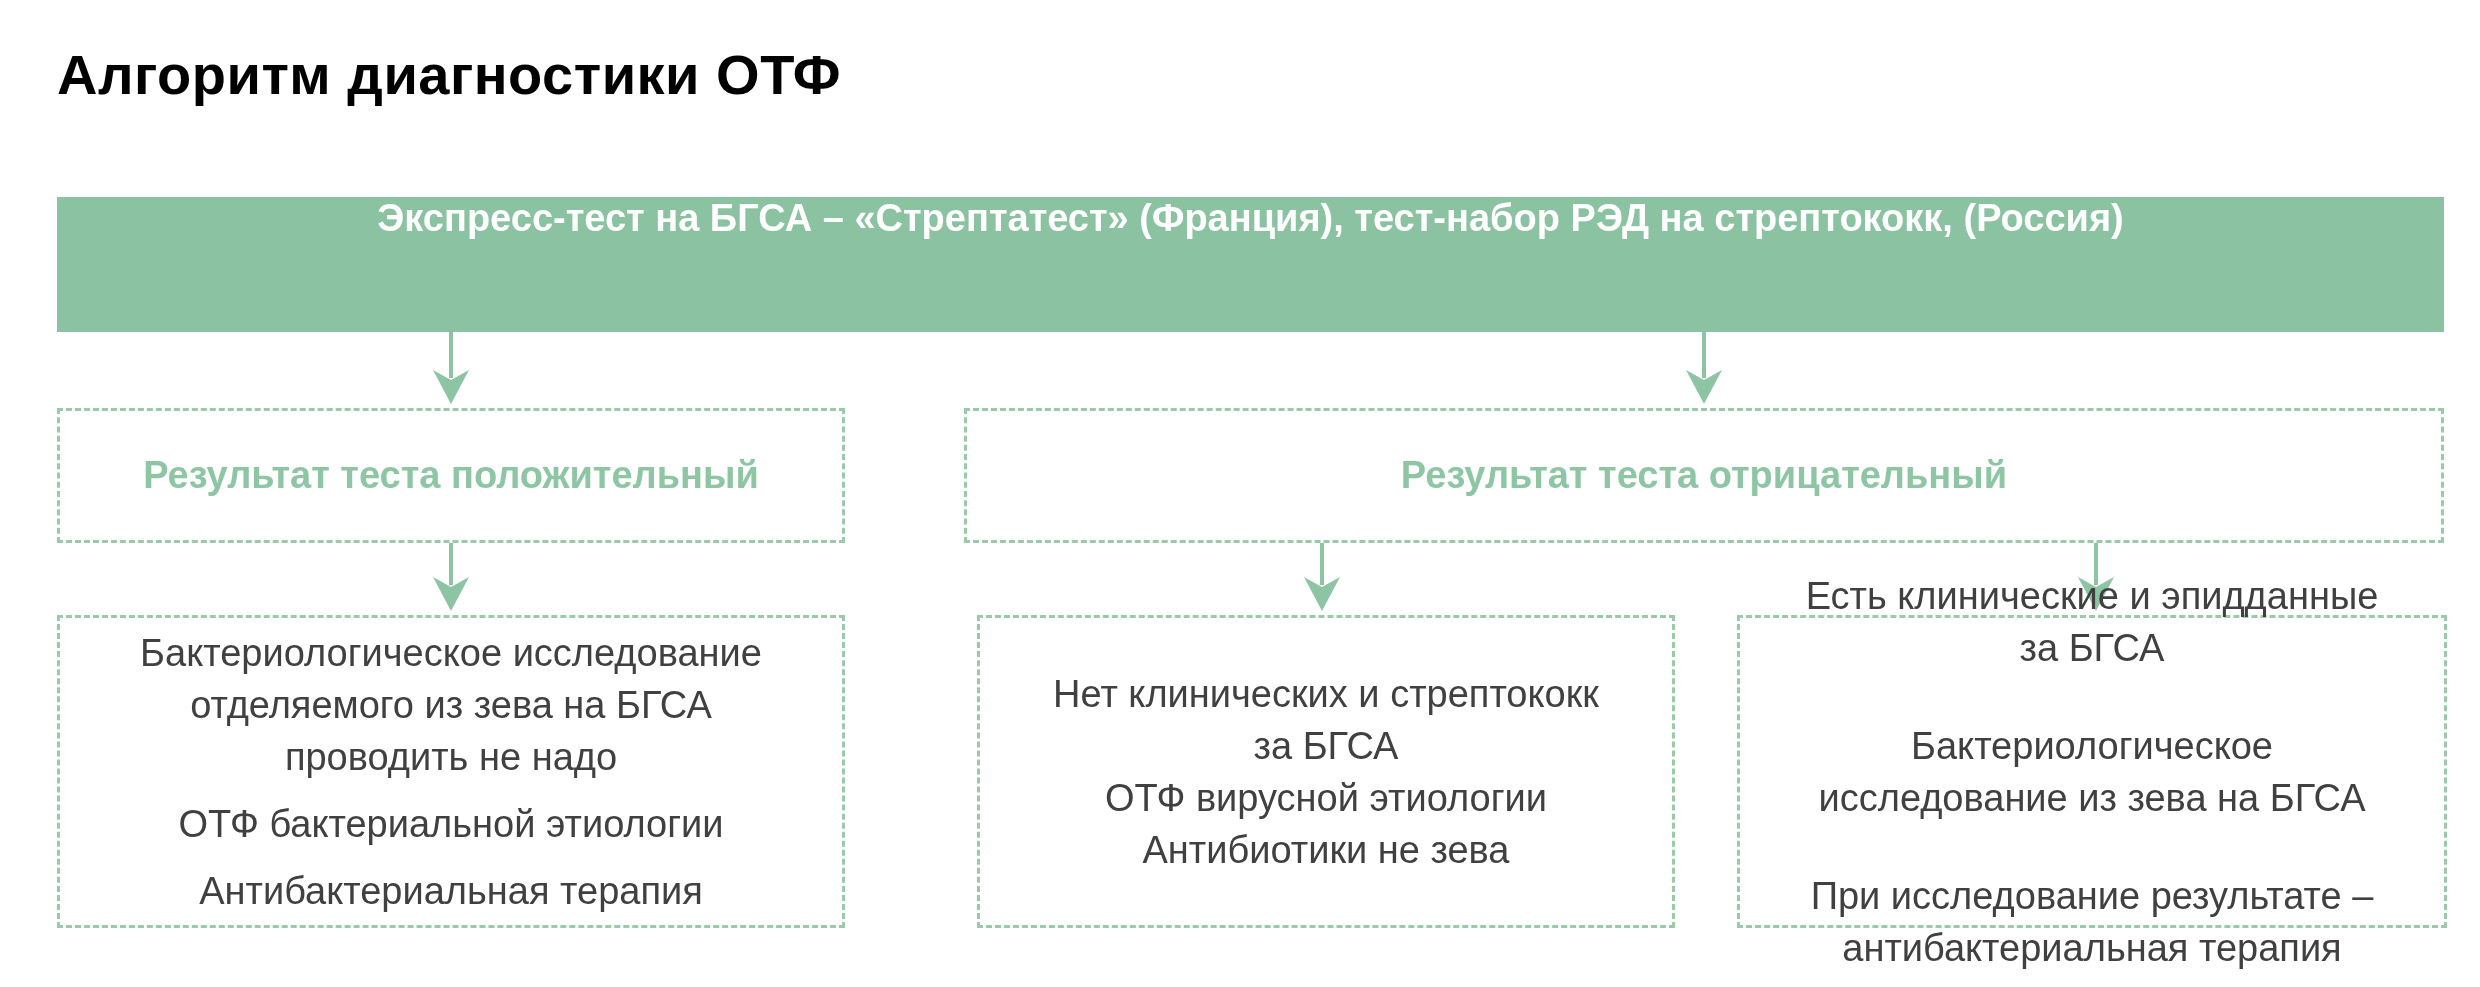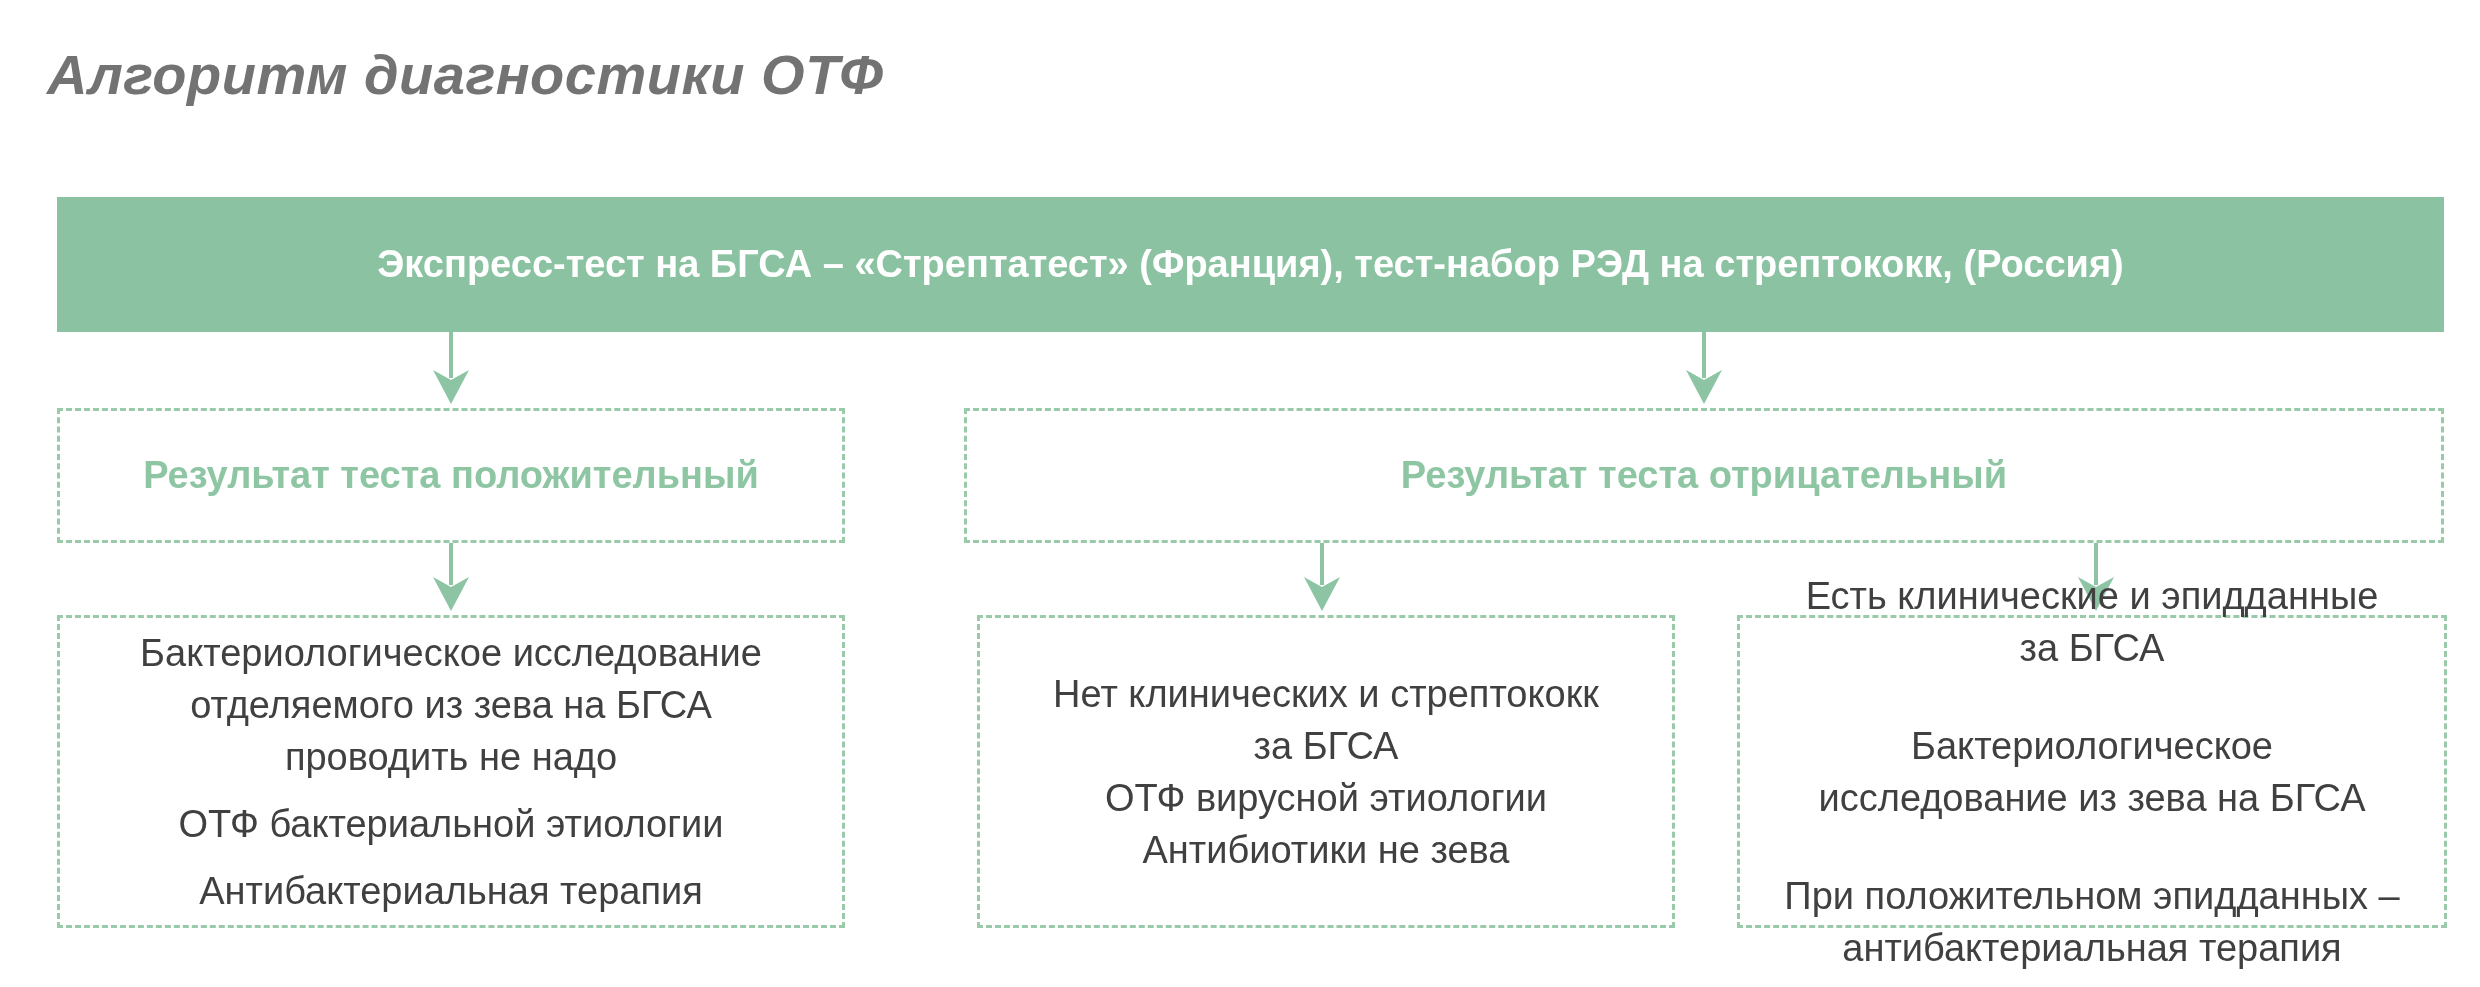--- a/index.html
+++ b/index.html
@@ -10,38 +10,36 @@
   .canvas {
     position: relative;
     width: 2480px;
     height: 987px;
     background: #ffffff;
     font-family: "Liberation Sans", "DejaVu Sans", sans-serif;
     overflow: hidden;
   }
   .page-title {
     position: absolute;
-    left: 47px;
+    left: 57px;
     top: 42px;
     font-size: 56px;
     font-weight: bold;
-    color: #737373;
+    color: #000000;
     letter-spacing: 0.5px;
     white-space: nowrap;
-    font-style: italic;
   }
   .banner {
     position: absolute;
     left: 57px;
     top: 197px;
     width: 2387px;
     height: 135px;
     background: #8bc3a2;
     display: flex;
-    align-items: center;
     justify-content: center;
   }
   .banner .banner-text {
     color: #ffffff;
     font-size: 38px;
     font-weight: bold;
     text-align: center;
     white-space: nowrap;
   }
   .dashed-box {
@@ -161,17 +159,17 @@
 за БГСА</p>
     <p class="para">ОТФ вирусной этиологии</p>
     <p class="para">Антибиотики не зева</p>
   </div>
 
   <div class="dashed-box outcome-box box-outcome-bacterial">
     <p class="para">Есть клинические и эпидданные
 за БГСА</p>
     <p class="para">Бактериологическое
 исследование из зева на БГСА</p>
-    <p class="para">При положительном эпидданных –
+    <p class="para">При исследование результате –
 антибактериальная терапия</p>
   </div>
 
 </div>
 
 </body></html>

